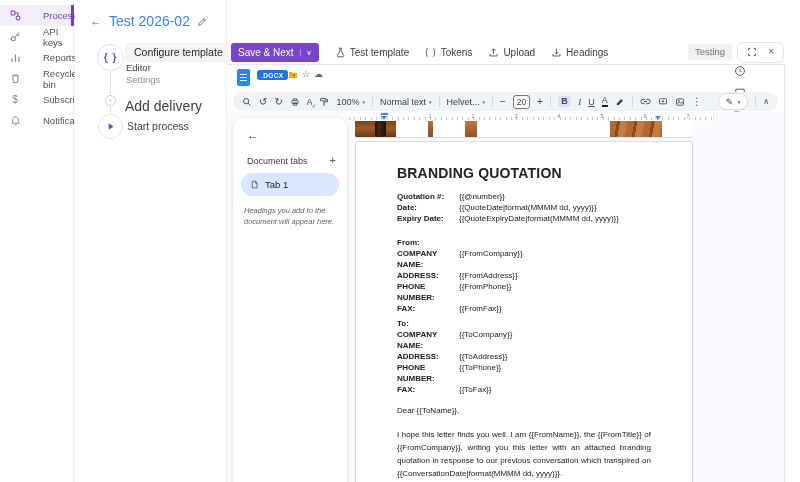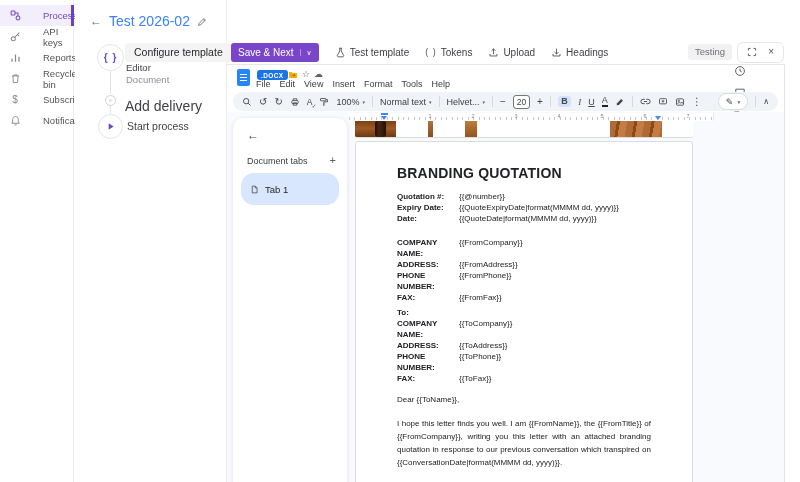--- a/index.html
+++ b/index.html
@@ -93,21 +93,21 @@
   .ruler .ticks{position:absolute;left:0;right:0;bottom:1px;height:3px;background:repeating-linear-gradient(90deg,#c3c7cc 0 1px,transparent 1px 5.4px);}
   .rn{position:absolute;top:0;font-size:5.5px;color:#80868b;transform:translateX(-50%);}
   .ind{position:absolute;width:0;height:0;border-left:3px solid transparent;border-right:3px solid transparent;border-top:4px solid #4285f4;top:3px;}
   .indbar{position:absolute;width:7px;height:2px;background:#4285f4;top:0;}
 
   .tabscard{position:absolute;left:6px;top:6px;width:114px;bottom:-6px;background:#fff;border-radius:10px 10px 0 0;box-shadow:0 1px 4px rgba(60,64,67,.14);padding:8px;box-sizing:border-box;}
   .tc-back{font-size:12px;color:#444746;margin:2px 0 13px 6px;cursor:pointer;}
   .tc-head{display:flex;align-items:center;justify-content:space-between;margin:0 3px 7px 6px;}
   .tc-title{font-size:9px;color:#3c4043;}
   .tc-add{font-size:11px;color:#5f6368;cursor:pointer;line-height:1;}
-  .tc-tab{display:flex;align-items:center;gap:6px;background:#d8e7fd;border-radius:13px;height:32px;padding:0 9px;font-size:9.5px;color:#1f1f1f;cursor:pointer;}
+  .tc-tab{display:flex;align-items:center;gap:6px;background:#d8e7fd;border-radius:13px;height:23px;padding:0 9px;font-size:9.5px;color:#1f1f1f;cursor:pointer;}
   .tc-tab .tic{color:#41464b;display:flex;}
   .tc-helper{font-style:italic;font-size:7.5px;color:#5f6368;margin:9px 3px 0 3px;line-height:1.5;}
 
   .pstrip{position:absolute;left:128px;top:9px;width:338px;height:16px;background:#fff;border-bottom:1px solid #dadce0;border-radius:0 0 2px 2px;overflow:hidden;}
   .pstrip .w{position:absolute;top:0;height:16px;}
   .w1{left:0;width:41px;background:linear-gradient(180deg,#7c3f14,#9c5c26 45%,#6d3a12);}
   .bottle{position:absolute;left:20px;top:0;width:11px;height:16px;border-radius:2px 2px 3px 3px;background:linear-gradient(90deg,#1c0d06,#4c2513 35%,#200f07);}
   .w2{left:73px;width:5px;background:linear-gradient(180deg,#b4713a,#8a4d1e);}
   .w3{left:110px;width:12px;background:linear-gradient(180deg,#c07a3e,#93541f);}
   .w4{left:255px;width:52px;background:repeating-linear-gradient(100deg,#b06a33 0 7px,#8a4a1c 7px 10px,#c47c42 10px 17px);}
@@ -187,21 +187,21 @@
             <path d="M2 10l.5-2.3 5.8-5.8 1.8 1.8-5.8 5.8zM7.4 2.8l1.8 1.8"></path>
           </svg>
       </span>
     </div>
     <div class="stepper">
       <div class="vline vl1"></div>
       <div class="vline vl2"></div>
       <div class="node1">{ }</div>
       <div class="step1-label">Configure template</div>
       <div class="sub-editor">Editor</div>
-      <div class="sub-settings">Document</div>
+      <div class="sub-settings">Settings</div>
       <div class="node2">
           <i></i>
         </div>
       <div class="step2-label">Add delivery</div>
       <div class="node3">
         <svg viewBox="0 0 12 12" width="11" height="11">
             <path d="M4 2.5v7l5.4-3.5z" fill="#7248c5"></path>
           </svg>
       </div>
       <div class="step3-label">Start process</div>
@@ -261,29 +261,20 @@
         </div>
       <div class="badge-docx">.DOCX</div>
       <span class="hic" style="left:61px;top:5px;">
         <svg viewBox="0 0 12 12" width="10" height="10">
             <path fill="#f9ab00" d="M1.3 2.4h3.2l1 1.2h5.2v6H1.3z"></path>
             <path d="M5.4 6.3h2.6M7 5.2l1.2 1.1L7 7.4" stroke="#7a5800" stroke-width=".9" fill="none"></path>
           </svg>
       </span>
       <span class="hic star" style="left:75px;">☆</span>
       <span class="hic cloud" style="left:87px;">☁</span>
-      <div class="docs-menu">
-        <span>File</span>
-        <span>Edit</span>
-        <span>View</span>
-        <span>Insert</span>
-        <span>Format</span>
-        <span>Tools</span>
-        <span>Help</span>
-      </div>
       <div class="docs-right">
         <span>
           <svg viewBox="0 0 12 12" width="12" height="12" fill="none" stroke="currentColor" stroke-width="1">
               <circle cx="6" cy="6" r="4.4"></circle>
               <path d="M6 3.6V6l1.7 1"></path>
             </svg>
         </span>
         <span>
           <svg viewBox="0 0 12 12" width="12" height="12" fill="none" stroke="currentColor" stroke-width="1">
               <path d="M1.8 2.2h8.4v5.8H4.4L2.4 9.8V8H1.8z"></path>
@@ -418,20 +409,21 @@
         </div>
         <div class="tc-tab">
           <span class="tic">
             <svg viewBox="0 0 12 12" width="9" height="9" fill="none" stroke="currentColor" stroke-width="1">
                 <path d="M3 1.5h4.2L9.4 3.8v6.7H3z"></path>
                 <path d="M7 1.7v2.2h2.3"></path>
               </svg>
           </span>
           <span>Tab 1</span>
         </div>
+        <div class="tc-helper">Headings you add to the document will appear here.</div>
       </aside>
 
       <div class="pstrip">
         <div class="w w1">
             <div class="bottle"></div>
           </div>
         <div class="w w2"></div>
         <div class="w w3"></div>
         <div class="w w4"></div>
       </div>
@@ -439,30 +431,31 @@
       <div class="page">
         <div class="pagein">
           <div class="doc-title">BRANDING QUOTATION</div>
 
           <div class="meta">
             <div class="rowline">
                 <span class="l">Quotation #:</span>
                 <span>{{@number}}</span>
               </div>
             <div class="rowline">
+                <span class="l">Date:</span>
+                <span>{{QuoteDate|format(MMMM dd, yyyy)}}</span>
+              </div>
+            <div class="rowline">
                 <span class="l">Expiry Date:</span>
                 <span>{{QuoteExpiryDate|format(MMMM dd, yyyy)}}</span>
               </div>
-            <div class="rowline">
-                <span class="l">Date:</span>
-                <span>{{QuoteDate|format(MMMM dd, yyyy)}}</span>
-              </div>
           </div>
 
           <div class="blk-from">
+            <div class="bhead">From:</div>
             <div class="rowline">
                 <span class="l">COMPANY NAME:</span>
                 <span>{{FromCompany}}</span>
               </div>
             <div class="rowline">
                 <span class="l">ADDRESS:</span>
                 <span>{{FromAddress}}</span>
               </div>
             <div class="rowline">
                 <span class="l">PHONE NUMBER:</span>

